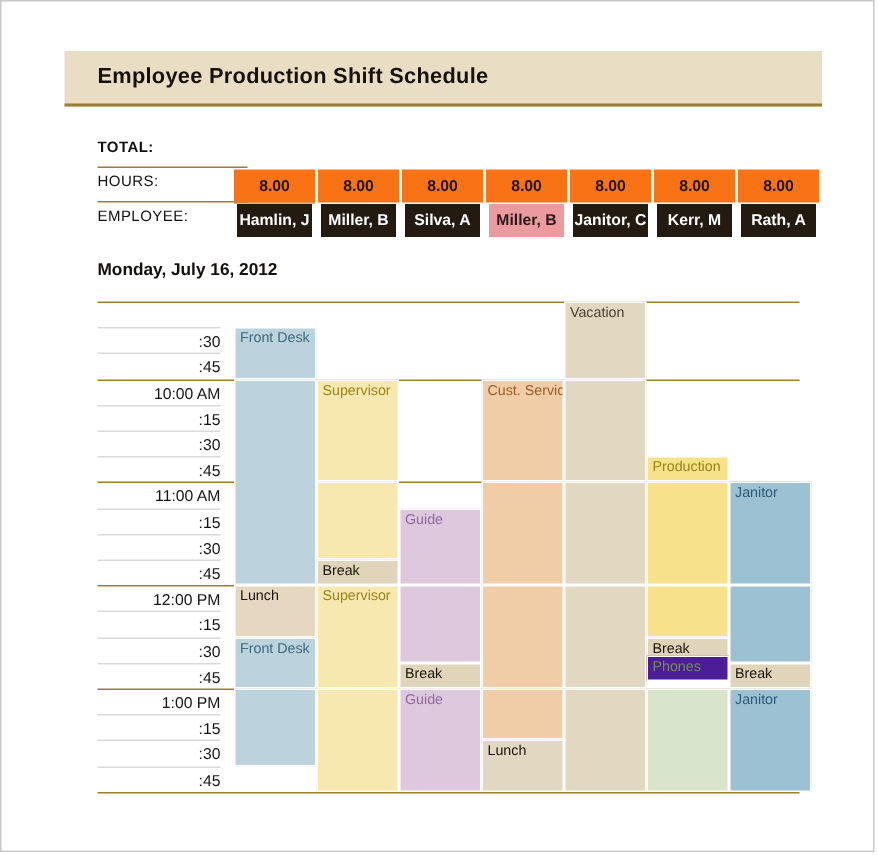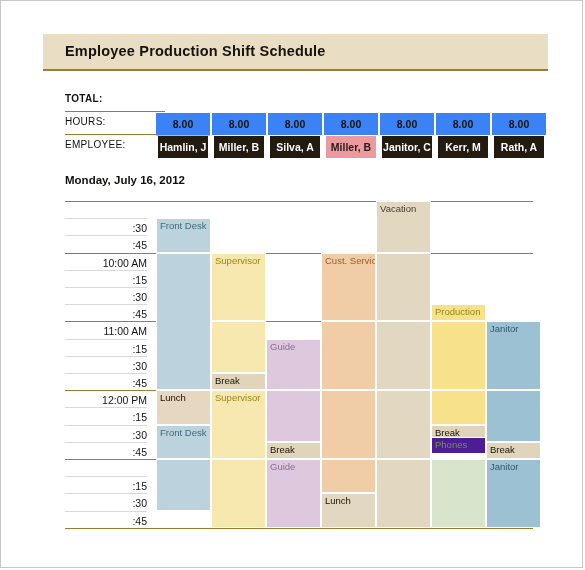--- a/index.html
+++ b/index.html
@@ -89,21 +89,21 @@
     height: 22px;
     box-sizing: border-box;
     text-align: center;
     font-size: 10.5px;
     font-weight: bold;
     line-height: 22px;
     white-space: nowrap;
     overflow: hidden;
   }
   .cell.total { background: #cbb98f; color: #1b1406; margin-top: 24px; }
-  .cell.hours { background: #3b82f6; color: #1b1406; }
+  .cell.hours { background: #f97316; color: #1b1406; }
   .cell.emp   { background: #231a10; color: #ffffff; border-left: 2px solid #ffffff; border-right: 2px solid #ffffff; }
   .cell.emp.hl{ background: #eb9aa0; color: #2a1a1a; }
 
   
   #date-text {
     position: absolute;
     left: 64px;
     top: 173px;
     font-size: 11.5px;
     font-weight: bold;
@@ -220,20 +220,21 @@
       <div class="slot-rule" style="top: 154.8px;"></div>
       <div class="slot-label" style="top: 173px;">:45</div>
       <div class="slot-rule" style="top: 172px;"></div>
       <div class="slot-label" style="top: 190.2px; text-align: right;">12:00 PM</div>
       <div class="slot-label" style="top: 207.4px;">:15</div>
       <div class="slot-rule" style="top: 206.4px;"></div>
       <div class="slot-label" style="top: 224.6px;">:30</div>
       <div class="slot-rule" style="top: 223.6px;"></div>
       <div class="slot-label" style="top: 241.8px;">:45</div>
       <div class="slot-rule" style="top: 240.8px;"></div>
+      <div class="slot-label" style="top: 259px;">1:00 PM</div>
       <div class="slot-label" style="top: 276.2px;">:15</div>
       <div class="slot-rule" style="top: 275.2px;"></div>
       <div class="slot-label" style="top: 293.4px;">:30</div>
       <div class="slot-rule" style="top: 292.4px;"></div>
       <div class="slot-label" style="top: 310.6px;">:45</div>
       <div class="slot-rule" style="top: 309.6px;"></div>
       <div class="hour-line" style="top: 0px;"></div>
       <div class="hour-line" style="top: 51.6px;"></div>
       <div class="hour-line" style="top: 120.4px;"></div>
       <div class="hour-line" style="top: 189.2px;"></div>

